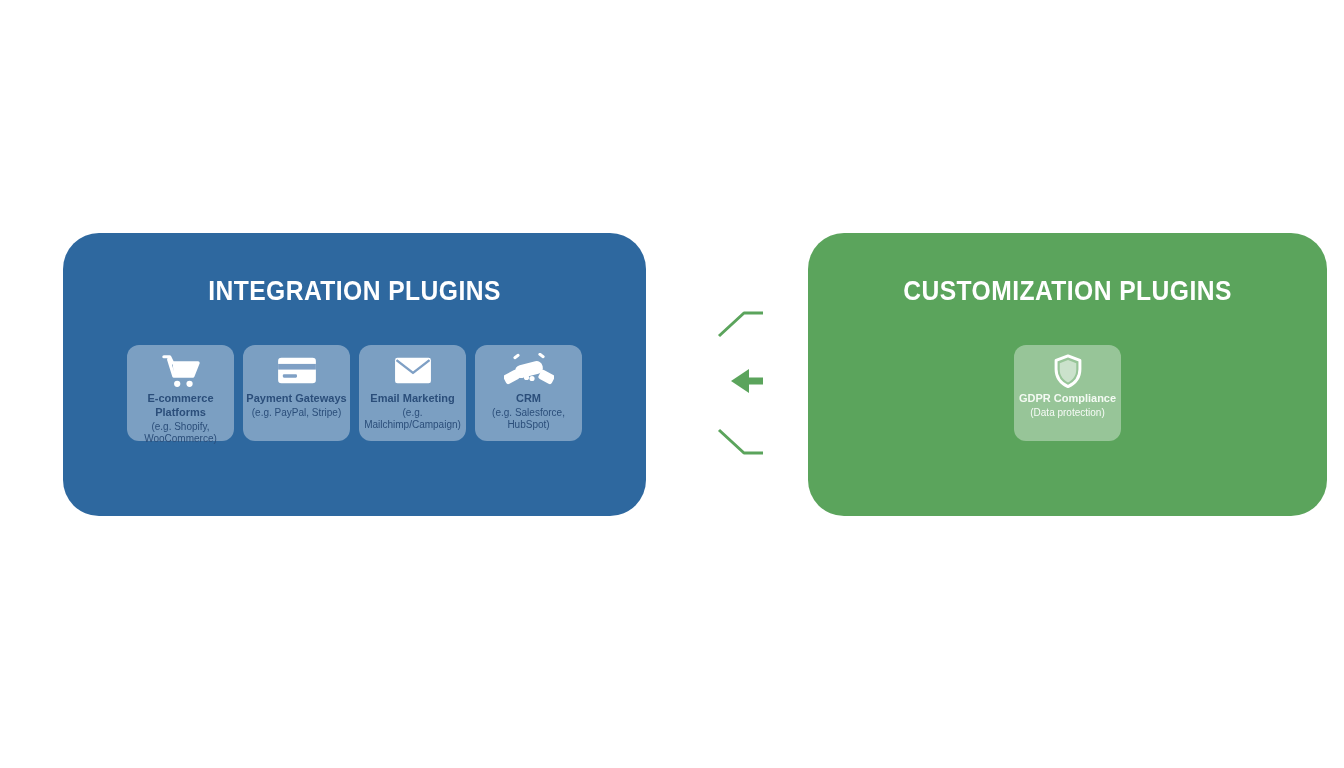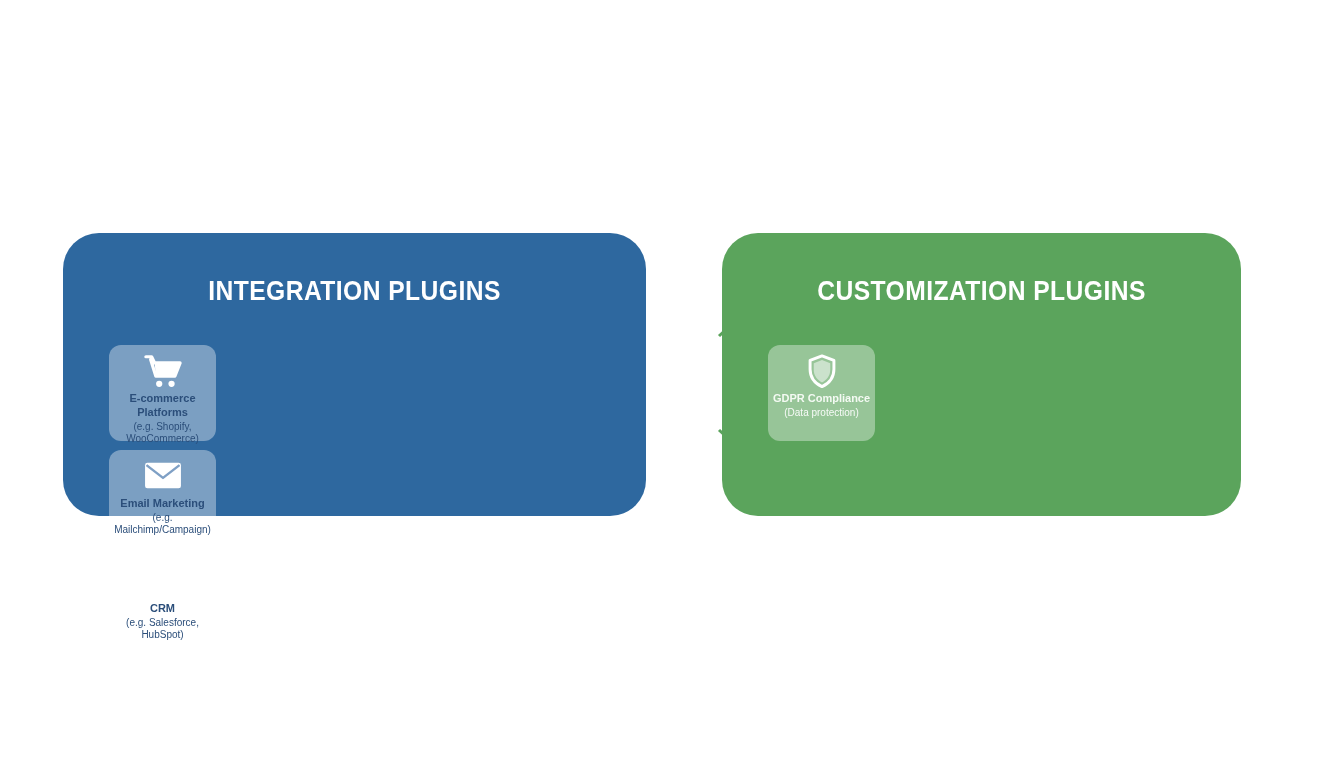--- a/index.html
+++ b/index.html
@@ -1,24 +1,24 @@
 <!DOCTYPE html>
 <html><head>
 <meta charset="utf-8">
 <style>
   html,body{margin:0;padding:0;background:#ffffff;}
   .canvas{position:relative;width:1344px;height:768px;background:#ffffff;overflow:hidden;
           font-family:"Liberation Sans",sans-serif;}
   .connectors{position:absolute;inset:0;pointer-events:none;}
   .panel{position:absolute;top:233px;height:283px;border-radius:36px;}
   .panel-blue{left:63px;width:583px;background:#2E689F;}
-  .panel-green{left:722px;width:519px;background:#5BA45C;}
+  .panel-green{left:808px;width:519px;background:#5BA45C;}
   .panel h2{margin:42px 0 0;text-align:center;color:#ffffff;font-size:28px;font-weight:700;
             letter-spacing:.5px;white-space:nowrap;transform:scaleX(.88);}
-  .cards{position:absolute;top:112px;left:0;right:0;display:flex;justify-content:center;gap:9px;padding:0 46px;flex-direction:column;}
+  .cards{position:absolute;top:112px;left:0;right:0;display:flex;justify-content:center;gap:9px;padding:0 46px;}
   .card{width:107px;height:96px;border-radius:12px;background:rgba(255,255,255,.37);
         display:flex;flex-direction:column;align-items:center;padding-top:8px;box-sizing:border-box;}
   .icon{height:36px;display:flex;align-items:center;justify-content:center;margin-bottom:3px;}
   .card-title{font-size:11px;font-weight:700;text-align:center;line-height:1.25;}
   .card-sub{font-size:10px;text-align:center;line-height:1.2;margin-top:1px;padding:0 3px;}
   .panel-blue .card-title,.panel-blue .card-sub{color:#2B4E7A;}
   .panel-green .card-title{color:#F4FAF3;}
   .panel-green .card-sub{color:rgba(255,255,255,.92);}
   .hub{position:absolute;left:617px;top:320px;width:122px;height:122px;}
   .hub svg{position:absolute;inset:0;}
@@ -57,20 +57,31 @@
             <path d="M6 5h6l3.2 6.5H42l-5.5 14H16.5L11 8" fill="none" stroke="#fff" stroke-width="3.4" stroke-linejoin="round" stroke-linecap="round"></path>
             <path d="M15.2 11.5H42l-5.5 14H16.5z" fill="#fff"></path>
             <circle cx="20" cy="33.5" r="3.3" fill="#fff"></circle>
             <circle cx="33" cy="33.5" r="3.3" fill="#fff"></circle>
           </svg>
         </span>
         <div class="card-title">E-commerce Platforms</div>
         <div class="card-sub">(e.g. Shopify, WooCommerce)</div>
       </div>
 
+      <div class="card">
+        <span class="icon">
+          <svg width="46" height="34" viewBox="0 0 48 36">
+            <rect x="4" y="4" width="40" height="27" rx="3.5" fill="#fff"></rect>
+            <rect x="4" y="10.5" width="40" height="6" fill="#7FA0C5"></rect>
+            <rect x="9" y="21.5" width="15" height="3.6" rx="1.2" fill="#7FA0C5"></rect>
+          </svg>
+        </span>
+        <div class="card-title">Payment Gateways</div>
+        <div class="card-sub">(e.g. PayPal, Stripe)</div>
+      </div>
 
       <div class="card">
         <span class="icon">
           <svg width="46" height="34" viewBox="0 0 48 36">
             <rect x="5" y="4" width="38" height="27" rx="2.5" fill="#fff"></rect>
             <path d="M6.5 6.5 L24 20 L41.5 6.5" fill="none" stroke="#7FA0C5" stroke-width="2.6" stroke-linejoin="round"></path>
           </svg>
         </span>
         <div class="card-title">Email Marketing</div>
         <div class="card-sub">(e.g. Mailchimp/Campaign)</div>

